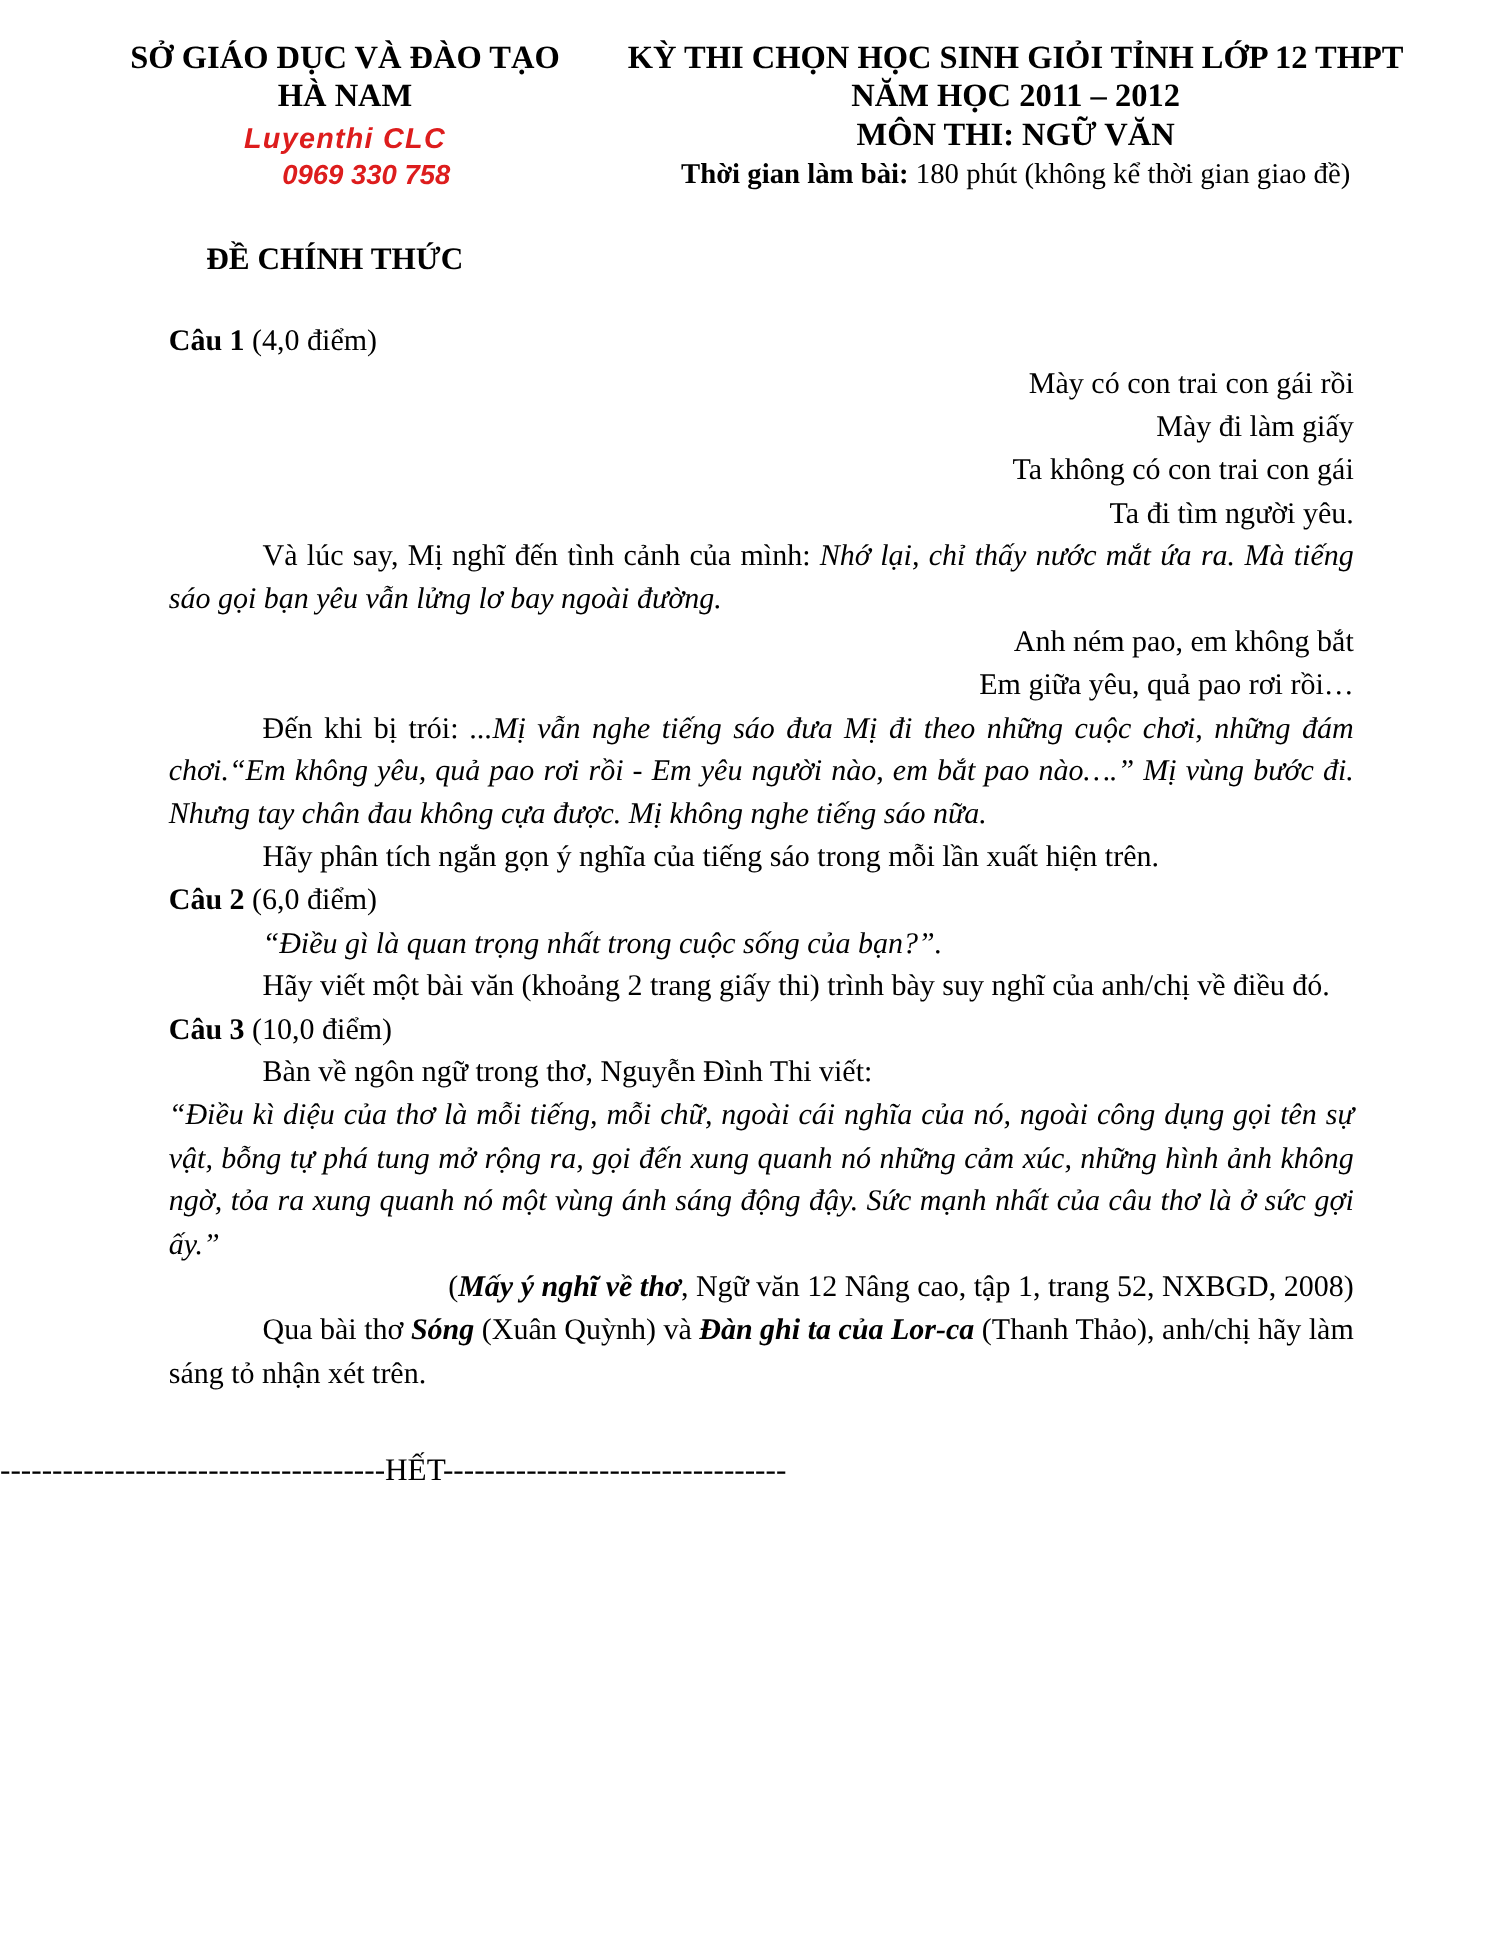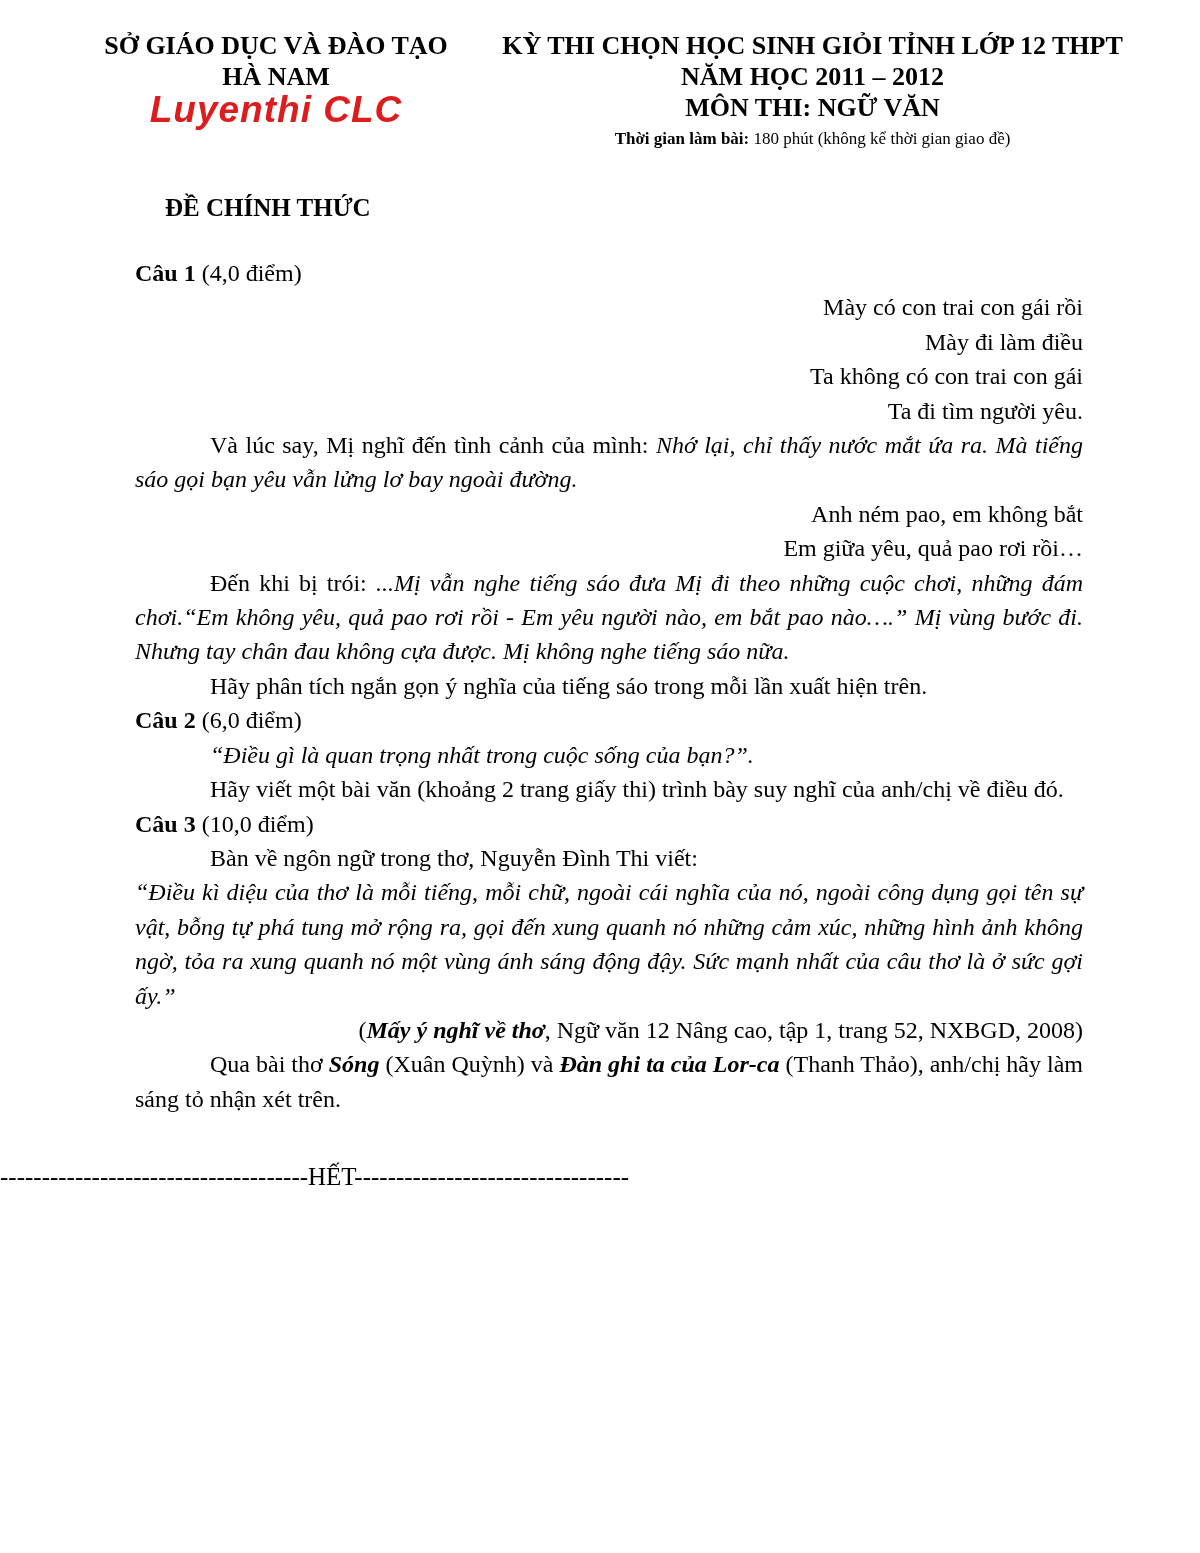--- a/index.html
+++ b/index.html
@@ -12,32 +12,32 @@
   }
   .page { width:1200px; height:1553px; background:#fff; }
 
   
   .header { display:flex; padding:30px 55px 0 96px; }
   .header-left { width:360px; text-align:center; }
   .dept-line { font-weight:bold; font-size:26px; line-height:31px; white-space:nowrap; }
   .logo-text {
     font-family:"Liberation Sans", sans-serif;
     font-weight:bold; font-style:italic;
-    color:#dd1d1d; font-size:37px; line-height:36px;
+    color:#dd1d1d; font-size:23px; line-height:36px;
     letter-spacing:1px; white-space:nowrap;
   }
   .logo-phone {
     font-family:"Liberation Sans", sans-serif;
     font-weight:bold; font-style:italic;
     color:#dd1d1d; font-size:22px; line-height:24px;
     margin-left:34px; white-space:nowrap;
   }
   .header-right { flex:1; text-align:center; margin-left:24px; }
   .exam-line { font-weight:bold; font-size:26px; line-height:31px; white-space:nowrap; }
-  .time-line { font-size:17px; line-height:31px; white-space:nowrap; }
+  .time-line { font-size:23px; line-height:31px; white-space:nowrap; }
   .time-label { font-weight:bold; }
 
   
   .exam-label { margin:40px 0 0 165px; font-weight:bold; font-size:25px; line-height:28px; }
 
   
   .content {
     width:948px; margin:34px 0 0 135px;
     font-size:24px; line-height:34.4px;
     text-align:justify;
@@ -56,39 +56,40 @@
 </head>
 <body>
 
 <div class="page">
 
   <div class="header">
     <div class="header-left">
       <div class="dept-line">SỞ GIÁO DỤC VÀ ĐÀO TẠO</div>
       <div class="dept-line">HÀ NAM</div>
       <div class="logo-text">Luyenthi CLC</div>
+      <div class="logo-phone">0969 330 758</div>
     </div>
     <div class="header-right">
       <div class="exam-line">KỲ THI CHỌN HỌC SINH GIỎI TỈNH LỚP 12 THPT</div>
       <div class="exam-line">NĂM HỌC 2011 – 2012</div>
       <div class="exam-line">MÔN THI: NGỮ VĂN</div>
       <div class="time-line"><span class="time-label">Thời gian làm bài:</span><span> 180 phút (không kể thời gian giao đề)</span></div>
     </div>
   </div>
 
   <div class="exam-label">ĐỀ CHÍNH THỨC</div>
 
   <div class="content">
 
     <p><span class="b">Câu 1</span><span> (4,0 điểm)</span></p>
 
 
     <div class="poem">
       <div>Mày có con trai con gái rồi</div>
-      <div>Mày đi làm điều</div>
+      <div>Mày đi làm giấy</div>
       <div>Ta không có con trai con gái</div>
       <div>Ta đi tìm người yêu.</div>
     </div>
 
     <p class="indent"><span>Và lúc say, Mị nghĩ đến tình cảnh của mình: </span><span class="i">Nhớ lại, chỉ thấy nước mắt ứa ra. Mà tiếng sáo gọi bạn yêu vẫn lửng lơ bay ngoài đường.</span></p>
 
     <div class="poem">
       <div>Anh ném pao, em không bắt</div>
       <div>Em giữa yêu, quả pao rơi rồi…</div>
     </div>

